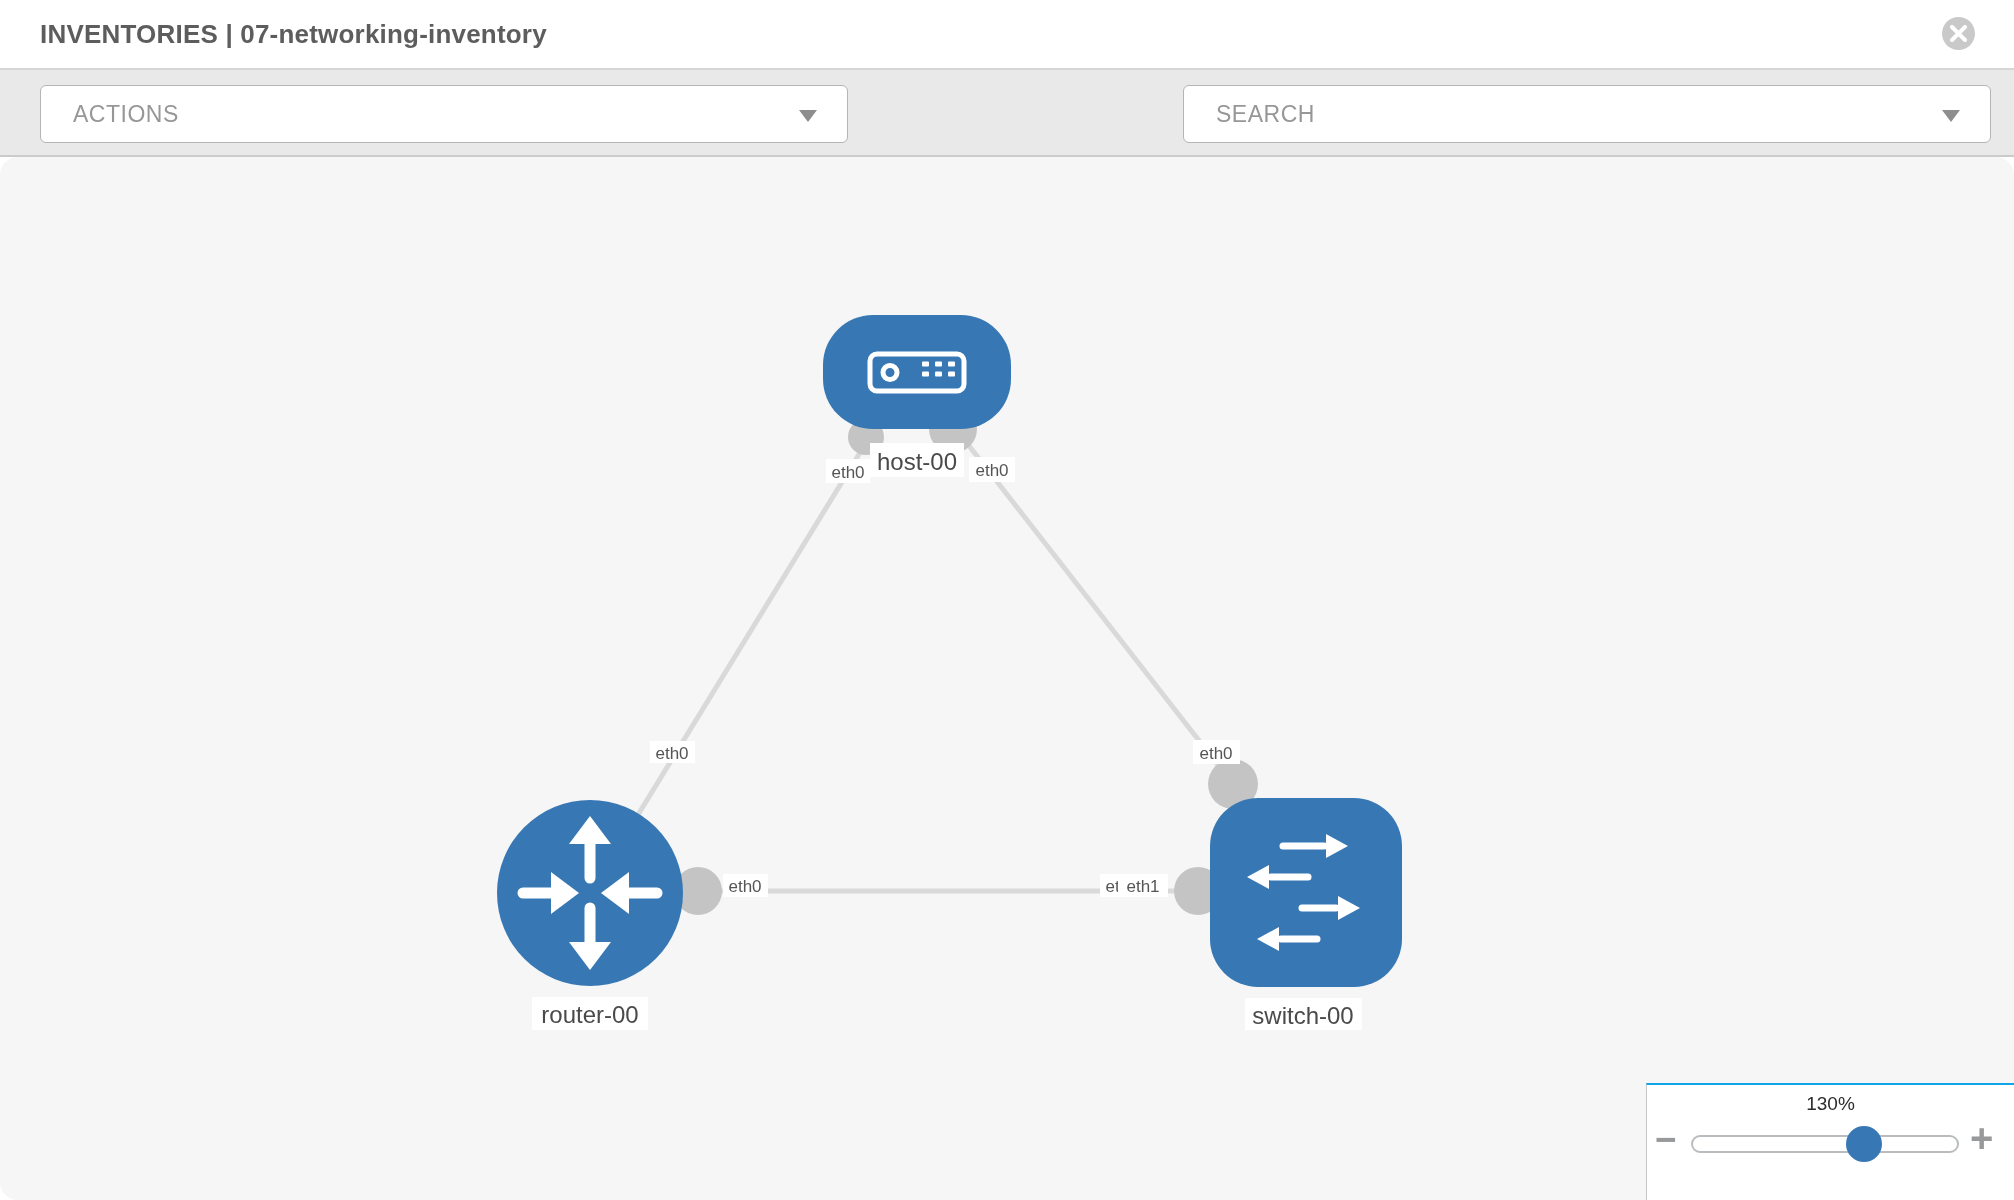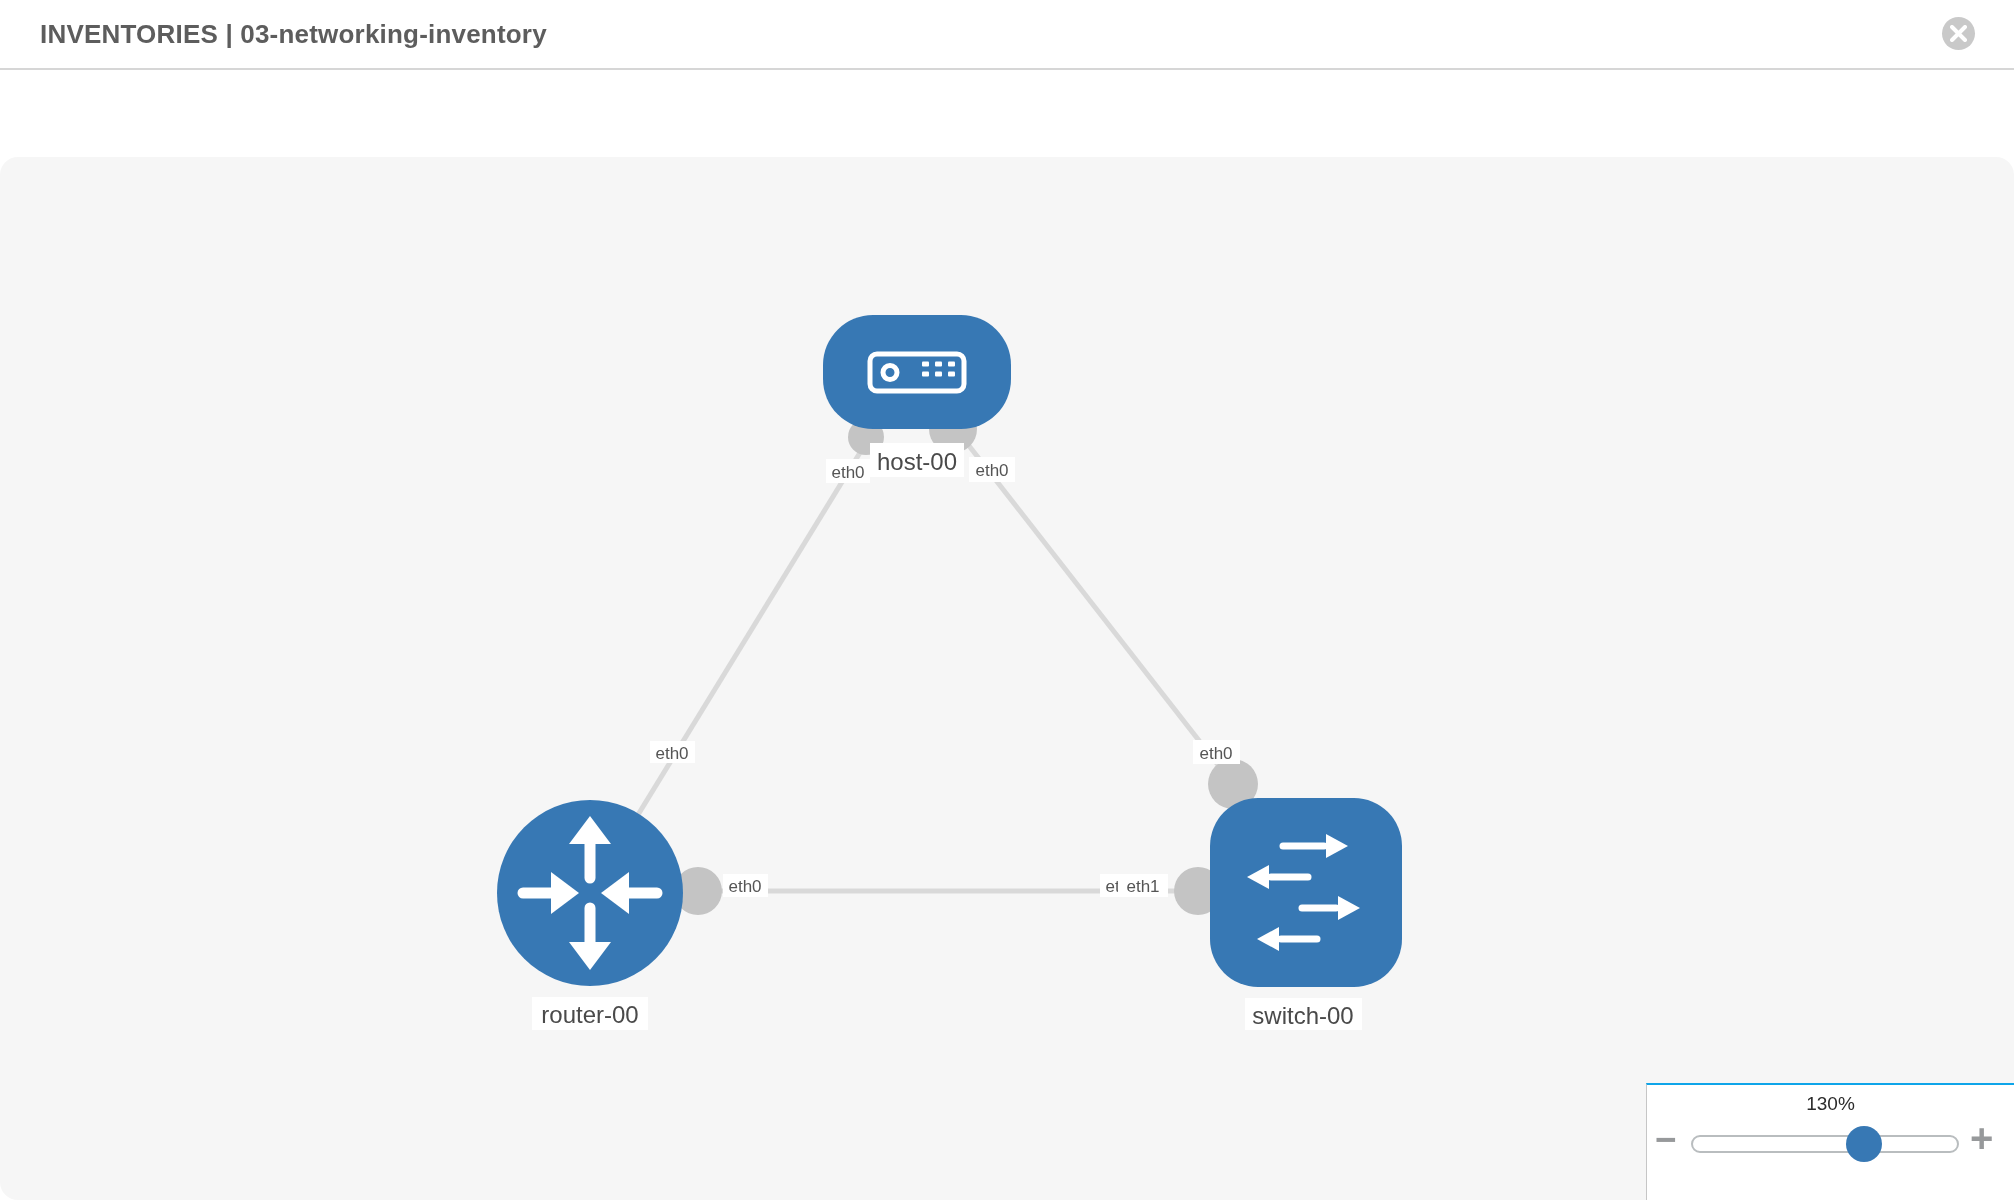--- a/index.html
+++ b/index.html
@@ -37,29 +37,56 @@
   .zoom-plus { position:absolute; left:323px; top:33px; font-size:40px; font-weight:bold; color:#97999b; line-height:40px; cursor:pointer; }
   .zoom-track { position:absolute; left:44px; top:50px; width:268px; height:18px; background:#fff; border:2px solid #b9bdbf; border-radius:11px; cursor:pointer; }
   .zoom-thumb { position:absolute; left:199px; top:41px; width:36px; height:36px; border-radius:50%; background:#3778b4; cursor:pointer; }
 </style>
 </head>
 <body>
 
 <div class="page">
 
   <div class="header">
-    <div class="header-title">INVENTORIES | 03-networking-inventory</div>
+    <div class="header-title">INVENTORIES | 07-networking-inventory</div>
     <div class="close-btn">
       <svg width="17" height="17" viewBox="0 0 17 17">
         <line x1="2" y1="2" x2="15" y2="15" stroke="#ffffff" stroke-width="4" stroke-linecap="round"></line>
         <line x1="15" y1="2" x2="2" y2="15" stroke="#ffffff" stroke-width="4" stroke-linecap="round"></line>
       </svg>
     </div>
   </div>
 
+  <div class="toolbar">
+    <div class="select-box actions-box">
+      <span class="select-label">ACTIONS</span>
+      <span class="caret"></span>
+    </div>
+
+    <div class="tool-icon-btn wrench-btn">
+      <svg width="38" height="38" viewBox="0 0 24 24">
+        <g transform="translate(24,0) scale(-1,1)">
+          <path fill="#7d858c" d="M22.7 19l-9.1-9.1c.9-2.3.4-5-1.5-6.9-2-2-5-2.4-7.4-1.3L9 6 6 9 1.6 4.7C.4 7.1.9 10.1 2.9 12.1c1.9 1.9 4.6 2.4 6.9 1.5l9.1 9.1c.4.4 1 .4 1.4 0l2.3-2.3c.5-.4.5-1.1.1-1.4z"></path>
+        </g>
+      </svg>
+    </div>
+
+    <div class="tool-icon-btn key-btn">
+      <svg width="38" height="38" viewBox="0 0 24 24">
+        <g transform="rotate(35 12 12)">
+          <path fill="#7d858c" d="M12.65 10C11.83 7.67 9.61 6 7 6c-3.31 0-6 2.69-6 6s2.69 6 6 6c2.61 0 4.83-1.67 5.65-4H17v4h4v-4h2v-4H12.65zM7 14c-1.1 0-2-.9-2-2s.9-2 2-2 2 .9 2 2-.9 2-2 2z"></path>
+        </g>
+      </svg>
+    </div>
+
+    <div class="select-box search-box">
+      <span class="select-label">SEARCH</span>
+      <span class="caret"></span>
+    </div>
+  </div>
 
   <div class="canvas">
     <svg class="topo-svg" width="2014" height="1043" viewBox="0 157 2014 1043">
 
       <line x1="880" y1="420" x2="598" y2="880" stroke="#d9d9d9" stroke-width="5"></line>
       <line x1="945" y1="415" x2="1236" y2="788" stroke="#d9d9d9" stroke-width="5"></line>
       <line x1="698" y1="891" x2="1198" y2="891" stroke="#d9d9d9" stroke-width="5"></line>
 
       <circle cx="866" cy="437" r="18" fill="#c4c4c4"></circle>
       <circle cx="953" cy="429" r="24" fill="#c4c4c4"></circle>

